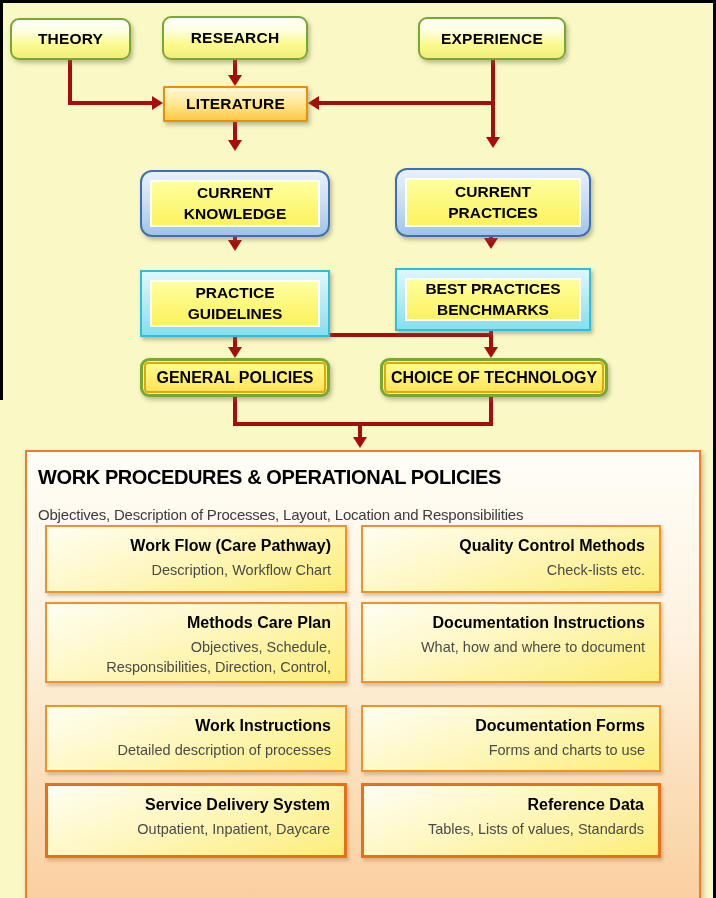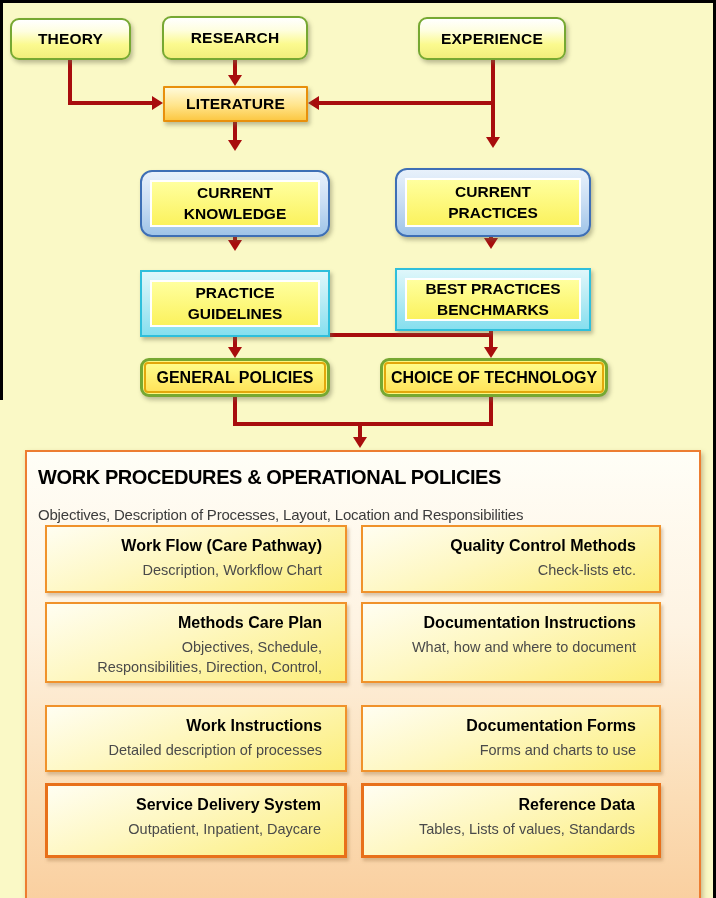--- a/index.html
+++ b/index.html
@@ -46,21 +46,21 @@
         font-weight:bold;font-size:16px;color:#000;white-space:nowrap;}
 
   
   .panel{position:absolute;left:25px;top:450px;width:676px;height:500px;
         border:2px solid var(--panel-border);
         background:linear-gradient(180deg,#fffef7 0%,#fef3e2 35%,#fbddb6 70%,#f9c995 100%);
         box-shadow:2px 3px 5px rgba(120,90,50,.4);text-align:right;}
   .panel-title{position:absolute;left:11px;top:14px;font-weight:bold;font-size:20px;
         letter-spacing:-.4px;color:#000;}
   .panel-subtitle{position:absolute;left:11px;top:42px;font-size:15px;letter-spacing:-.2px;color:#3c3c3c;margin-top:12px;}
-  .card{position:absolute;border:2px solid var(--card-border);padding:10px 23px;
+  .card{position:absolute;border:2px solid var(--card-border);padding:10px 14px;
         background:linear-gradient(160deg,#fffef2 0%,#fef7c0 45%,#fcee79 100%);
         box-shadow:2px 3px 3px rgba(150,110,60,.35);}
   .card.heavy{border:3px solid var(--card-border-heavy);}
   .card-title{font-weight:bold;font-size:16px;color:#000;margin-bottom:6px;white-space:nowrap;}
   .card-desc{font-size:14.5px;color:#4a4a4a;line-height:1.35;white-space:pre-line;}
 </style>
 </head>
 <body>
 
 <div class="stage">

